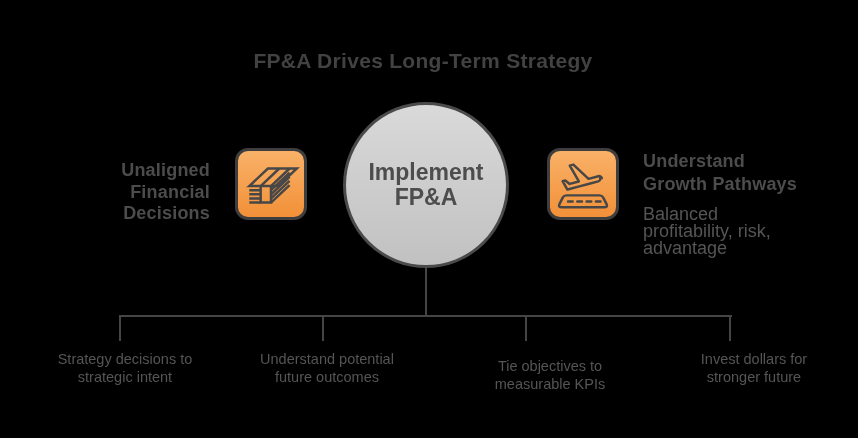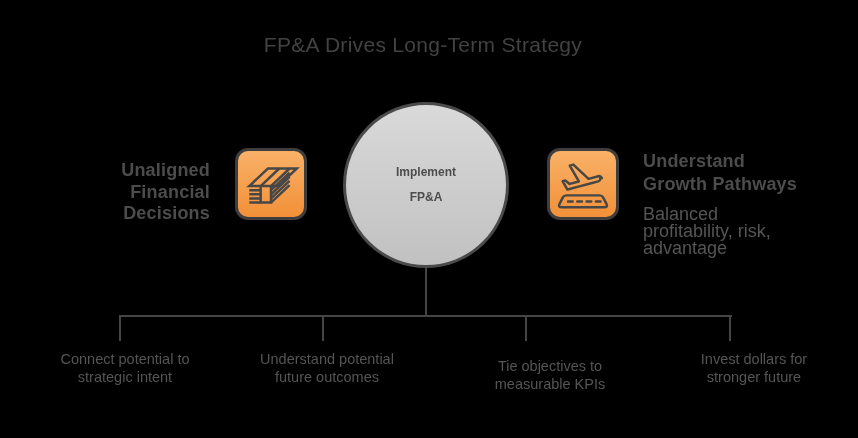--- a/index.html
+++ b/index.html
@@ -21,23 +21,23 @@
   .canvas{
     position:relative;
     width:858px;height:438px;
     background:var(--background);
     overflow:hidden;
     font-family:"Liberation Sans","DejaVu Sans",sans-serif;
   }
   .title{
     position:absolute;left:0;right:12px;top:33px;
     text-align:center;
-    font-size:21px;font-weight:normal;letter-spacing:.3px;
+    font-size:21px;font-weight:bold;letter-spacing:.3px;
     color:var(--title-text);
-    margin:0;
+    margin:16px;
   }
   .icon-box{
     position:absolute;width:72px;height:72px;
     border:3px solid var(--icon-border);
     border-radius:13px;
     background:linear-gradient(180deg,var(--accent-orange-light),var(--accent-orange-dark));
     box-sizing:border-box;
     color:var(--icon-glyph);
     display:flex;align-items:center;justify-content:center;
   }
@@ -63,21 +63,21 @@
     position:absolute;left:343px;top:102px;
     width:166px;height:166px;border-radius:50%;
     background:linear-gradient(180deg,var(--circle-fill-light),var(--circle-fill-dark));
     border:3px solid var(--circle-border);
     box-sizing:border-box;
     display:flex;align-items:center;justify-content:center;
   }
   .circle-label{
     text-align:center;
     white-space:pre-line;
-    font-size:12px;font-weight:bold;line-height:25px;
+    font-size:23px;font-weight:bold;line-height:25px;
     color:var(--circle-text);
   }
   .line{position:absolute;background:var(--line-gray);}
   .stem{left:425px;top:268px;width:2px;height:48px;}
   .hline{left:119px;top:315px;width:613px;height:2px;}
   .tick{width:2px;height:26px;top:315px;}
   .tick1{left:119px;} .tick2{left:322px;} .tick3{left:525px;} .tick4{left:729px;}
   .branch-label{
     position:absolute;top:350px;width:160px;
     text-align:center;
@@ -126,18 +126,18 @@
   <div class="heading heading-right">Understand Growth Pathways</div>
   <div class="subtext subtext-right">Balanced profitability, risk, advantage</div>
 
   <div class="line stem"></div>
   <div class="line hline"></div>
   <div class="line tick tick1"></div>
   <div class="line tick tick2"></div>
   <div class="line tick tick3"></div>
   <div class="line tick tick4"></div>
 
-  <div class="branch-label branch1">Connect potential to strategic intent</div>
+  <div class="branch-label branch1">Strategy decisions to strategic intent</div>
   <div class="branch-label branch2">Understand potential future outcomes</div>
   <div class="branch-label branch3">Tie objectives to measurable KPIs</div>
   <div class="branch-label branch4">Invest dollars for stronger future</div>
 
 </div>
 
 </body></html>

